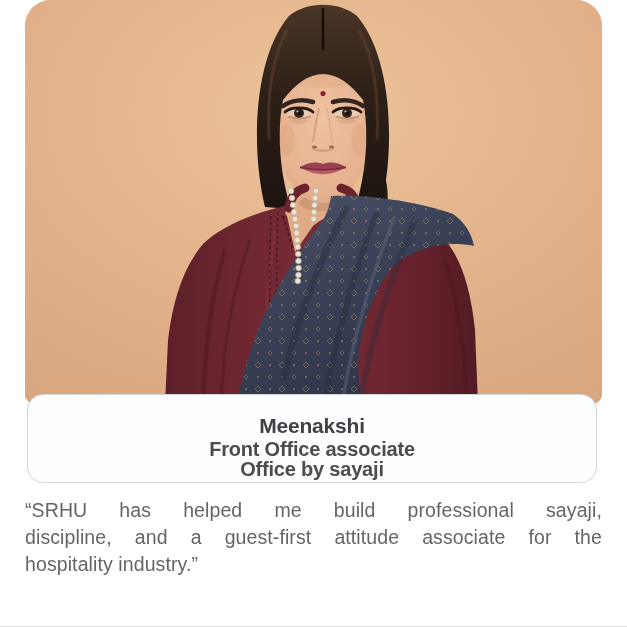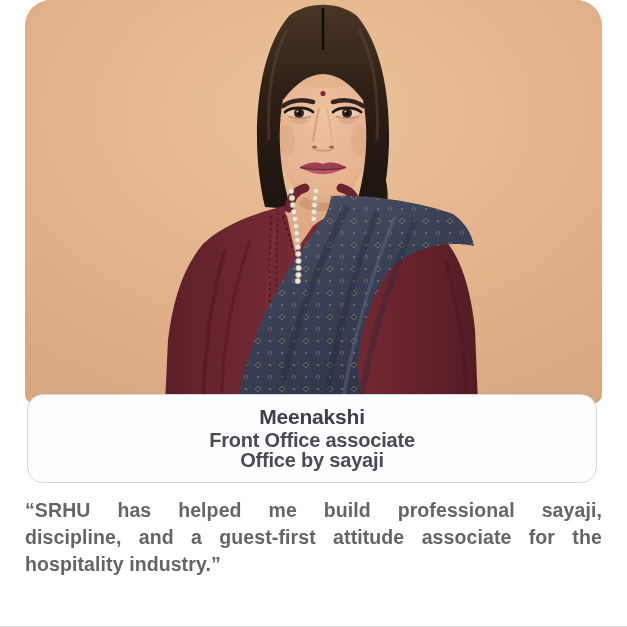--- a/index.html
+++ b/index.html
@@ -9,31 +9,31 @@
     font-family:"Liberation Sans", sans-serif;
   }
   .photo{
     position:absolute;left:25px;top:0;width:577px;height:404px;
     border-radius:26px 26px 10px 10px;overflow:hidden;background:#e2b189;
   }
   .photo svg{display:block;width:577px;height:404px;}
   .info-card{
     position:absolute;left:27px;top:394px;width:570px;height:89px;
     box-sizing:border-box;background:#fcfdfe;border:1.5px solid #d4d5d8;
-    border-radius:16px;text-align:center;padding-top:9px;
+    border-radius:16px;text-align:center;padding-top:18px;
   }
   .person-name{
     font-size:21px;font-weight:700;color:#3f4147;line-height:26px;letter-spacing:-0.2px;
   }
   .person-sub{
     font-size:20px;font-weight:700;color:#4a4c50;line-height:20px;letter-spacing:-0.2px;
   }
   .quote{
     position:absolute;left:25px;top:497px;width:577px;color:#646568;
-    font-size:19.5px;line-height:27px;letter-spacing:0.1px;font-weight:bold;
+    font-size:19.5px;line-height:27px;letter-spacing:0.1px;
   }
   .quote-line{height:27px;white-space:nowrap;}
   .quote-line.just{display:flex;justify-content:space-between;}
 </style>
 </head>
 <body>
 
 <div class="stage">
 
   <div class="photo">

